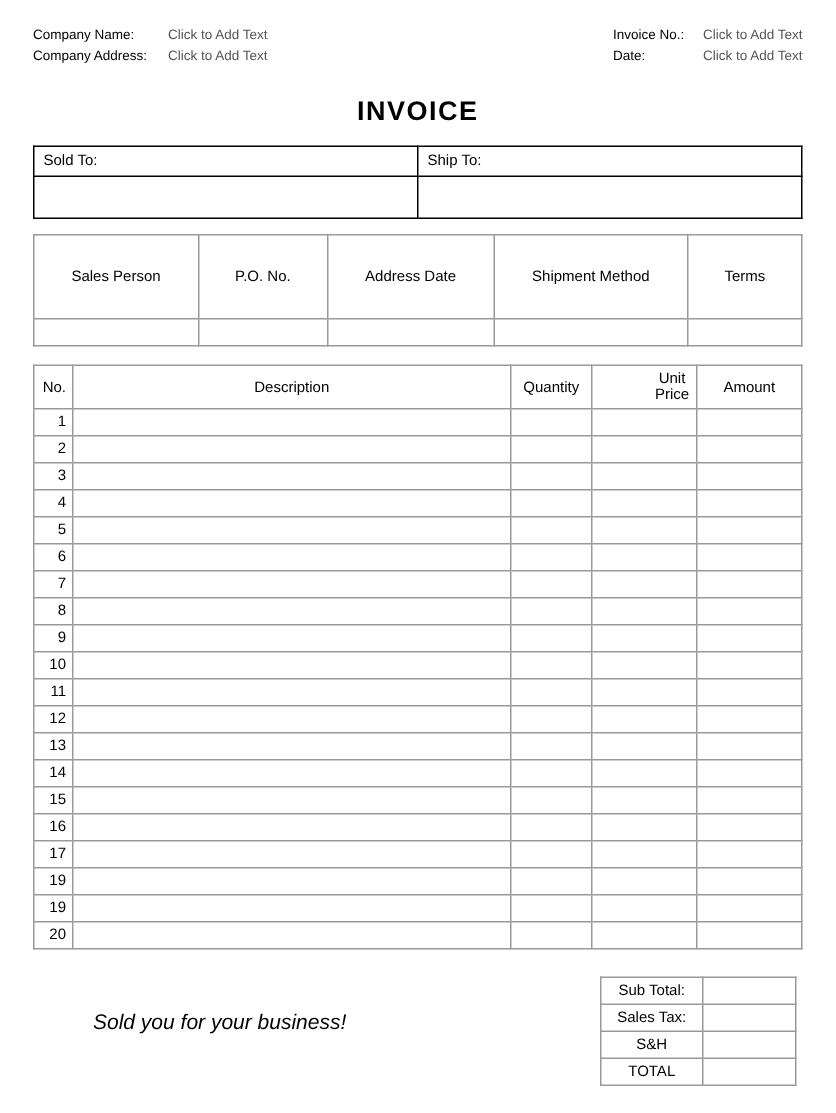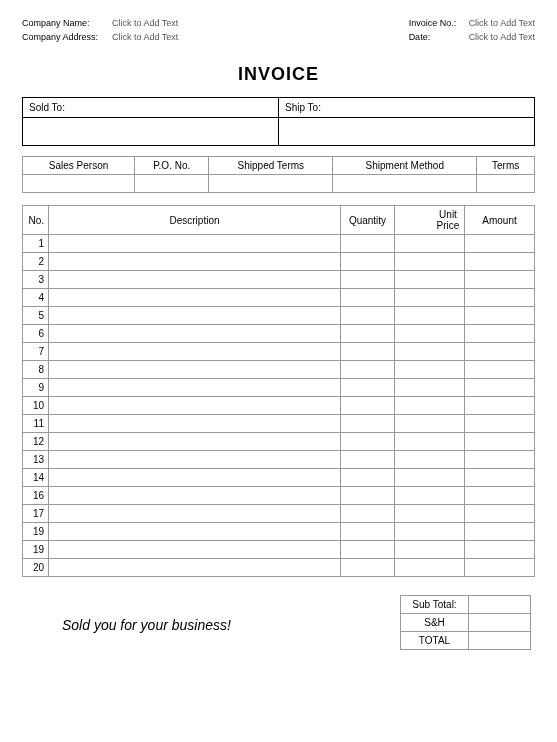--- a/index.html
+++ b/index.html
@@ -8,21 +8,21 @@
     .header-left, .header-right { display: flex; }
     .header-label { width: 90px; font-size: 9px; }
     .header-right .header-label { width: 60px; }
     .header-value { font-size: 9px; color: #555; }
     .title { text-align: center; font-size: 18px; font-weight: bold; margin: 22px 0 12px; letter-spacing: 1px; }
     .address-table { width: 100%; border-collapse: collapse; margin-bottom: 10px; }
     .address-table td { border: 1px solid #000; padding: 4px 6px; vertical-align: top; height: 20px; font-size: 10px; }
     .address-table .addr-body { height: 28px; border-top: none; }
     .address-table .addr-head { border-bottom: 1px solid #000; width: 50%; }
     .ship-table { width: 100%; border-collapse: collapse; margin-bottom: 12px; }
-    .ship-table th { border: 1px solid #999; padding: 3px; font-weight: normal; font-size: 10px; text-align: center; background: #fff; }
+    .ship-table th { border: 1px solid #999; padding: 22px; font-weight: normal; font-size: 10px; text-align: center; background: #fff; }
     .ship-table td { border: 1px solid #999; height: 18px; }
     .items-table { width: 100%; border-collapse: collapse; }
     .items-table th { border: 1px solid #999; padding: 3px; font-weight: normal; font-size: 10px; text-align: center; }
     .items-table td { border: 1px solid #999; height: 18px; padding: 2px 4px; font-size: 10px; }
     .items-table .col-no { width: 26px; text-align: right; padding-right: 4px; }
     .items-table .col-desc { }
     .items-table .col-qty { width: 54px; }
     .items-table .col-price { width: 70px; padding-left: 40px; }
     .items-table .col-amt { width: 70px; }
     .footer { display: flex; justify-content: space-between; align-items: flex-start; margin-top: 18px; }
@@ -69,21 +69,21 @@
     <td class="addr-body"></td>
   </tr>
 </tbody>
   </table>
 
 <table class="ship-table">
   <tbody>
       <tr>
     <th>Sales Person</th>
     <th>P.O. No.</th>
-    <th>Shipped Terms</th>
+    <th>Address Date</th>
     <th>Shipment Method</th>
     <th>Terms</th>
   </tr>
   <tr>
     <td></td>
     <td></td>
     <td></td>
     <td></td>
     <td></td>
   </tr>
@@ -193,20 +193,27 @@
         <td class="col-amt"></td>
       </tr>
       <tr>
         <td class="col-no">14</td>
         <td class="col-desc"></td>
         <td class="col-qty"></td>
         <td class="col-price"></td>
         <td class="col-amt"></td>
       </tr>
       <tr>
+        <td class="col-no">15</td>
+        <td class="col-desc"></td>
+        <td class="col-qty"></td>
+        <td class="col-price"></td>
+        <td class="col-amt"></td>
+      </tr>
+      <tr>
         <td class="col-no">16</td>
         <td class="col-desc"></td>
         <td class="col-qty"></td>
         <td class="col-price"></td>
         <td class="col-amt"></td>
       </tr>
       <tr>
         <td class="col-no">17</td>
         <td class="col-desc"></td>
         <td class="col-qty"></td>
@@ -239,20 +246,24 @@
 
 <div class="footer">
   <div class="thanks">Sold you for your business!</div>
   <table class="totals">
     <tbody>
         <tr>
           <td class="lbl">Sub Total:</td>
           <td class="val"></td>
         </tr>
     <tr>
+          <td class="lbl">Sales Tax:</td>
+          <td class="val"></td>
+        </tr>
+    <tr>
           <td class="lbl">S&amp;H</td>
           <td class="val"></td>
         </tr>
     <tr>
           <td class="lbl">TOTAL</td>
           <td class="val"></td>
         </tr>
   </tbody>
     </table>
 </div>

